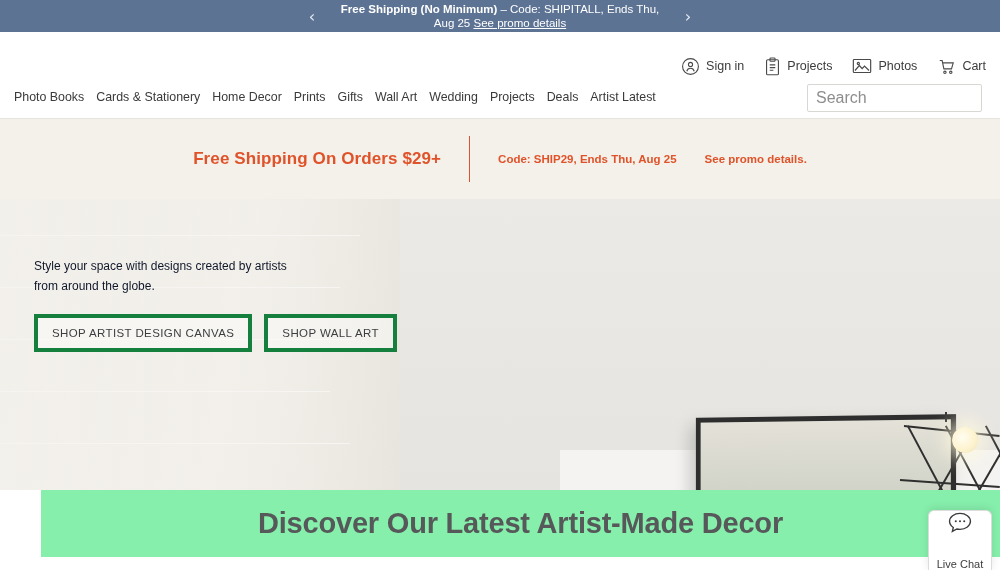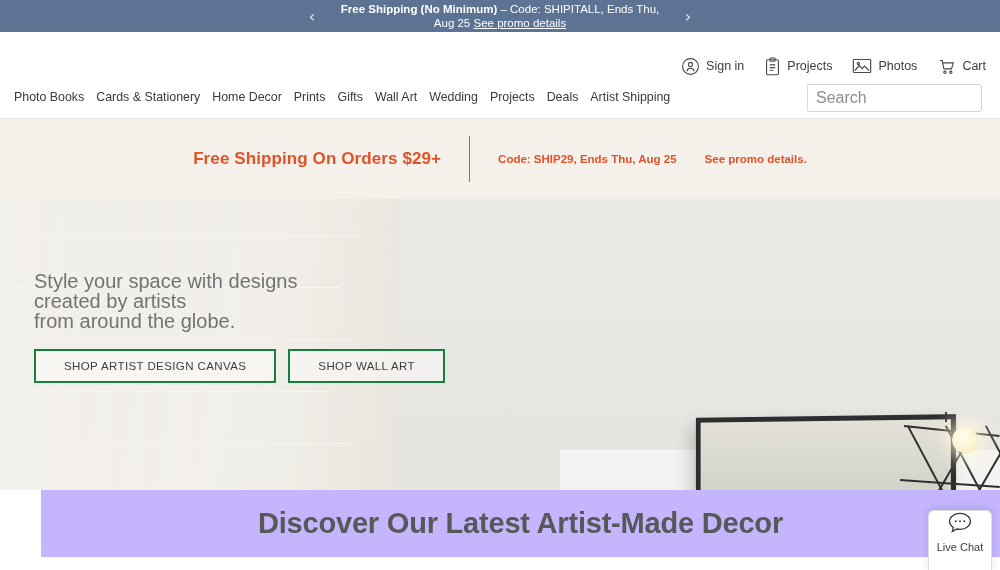--- a/index.html
+++ b/index.html
@@ -154,40 +154,40 @@
   .hero-shade {
     position: absolute; left: 0; top: 0; width: 400px; height: 100%;
     background: linear-gradient(90deg, rgba(246,244,240,.72) 0%, rgba(246,244,240,.28) 75%, rgba(246,244,240,0) 100%);
   }
   .hero-copy { position: absolute; left: 34px; top: 48px; width: 330px; }
   .hero-title {
     font-size: 37px; line-height: 44px; font-weight: bold;
     color: #4f5052; letter-spacing: -.3px;
   }
   .hero-sub {
-    margin-top: 24px; font-size: 20px; line-height: 20px; color: #737373;
+    margin-top: 9px; font-size: 12px; line-height: 20px; color: #0f172a;
   }
   .hero-btns { margin-top: 18px; display: flex; gap: 12px; }
   .hero-btn {
-    border: 2px solid #15803d; background: rgba(255,255,255,.42);
+    border: 4px solid #15803d; background: rgba(255,255,255,.42);
     color: #3d3e40; font-size: 11.5px; letter-spacing: .4px;
-    padding: 9px 28px; cursor: pointer; white-space: nowrap;
+    padding: 9px 14px; cursor: pointer; white-space: nowrap;
     font-family: "Liberation Sans", sans-serif;
   }
 
   
-  .section { height: 67px; background: #c4b5fd; display: flex; align-items: center; justify-content: center; margin-left: 41px; }
+  .section { height: 67px; background: #86efac; display: flex; align-items: center; justify-content: center; margin-left: 41px; }
   .section-title { font-size: 29px; font-weight: bold; color: #56585a; letter-spacing: -.2px; }
 
   
   .livechat {
     position: absolute; right: 8px; bottom: 0; width: 64px; height: 60px;
     background: #fff; border: 1px solid #dcdcdc; border-bottom: 0;
     border-radius: 6px 6px 0 0; box-shadow: 0 -2px 8px rgba(0,0,0,.10);
-    display: flex; flex-direction: column; align-items: center; justify-content: flex-start;
+    display: flex; flex-direction: column; align-items: center; justify-content: space-between;
     gap: 4px; cursor: pointer;
   }
   .livechat-label { font-size: 11px; color: #3c3c3c; }
 </style>
 </head>
 <body>
 
 <div class="page">
 
   <div class="topbanner">
@@ -257,21 +257,21 @@
     <div class="nav-items">
       <div class="nav-item">Photo Books</div>
       <div class="nav-item">Cards &amp; Stationery</div>
       <div class="nav-item">Home Decor</div>
       <div class="nav-item">Prints</div>
       <div class="nav-item">Gifts</div>
       <div class="nav-item">Wall Art</div>
       <div class="nav-item">Wedding</div>
       <div class="nav-item">Projects</div>
       <div class="nav-item">Deals</div>
-      <div class="nav-item">Artist Shipping</div>
+      <div class="nav-item">Artist Latest</div>
     </div>
 
     <div class="searchbox">
       <input type="text" placeholder="Search" style="">
       <span class="search-icon">
         <svg width="19" height="19" viewBox="0 0 24 24" fill="none" stroke="#2f2f2f" stroke-width="1.6">
           <circle cx="10.5" cy="10.5" r="7.2"></circle>
             <path d="M15.8 15.8L21 21"></path>
         </svg>
       </span>

